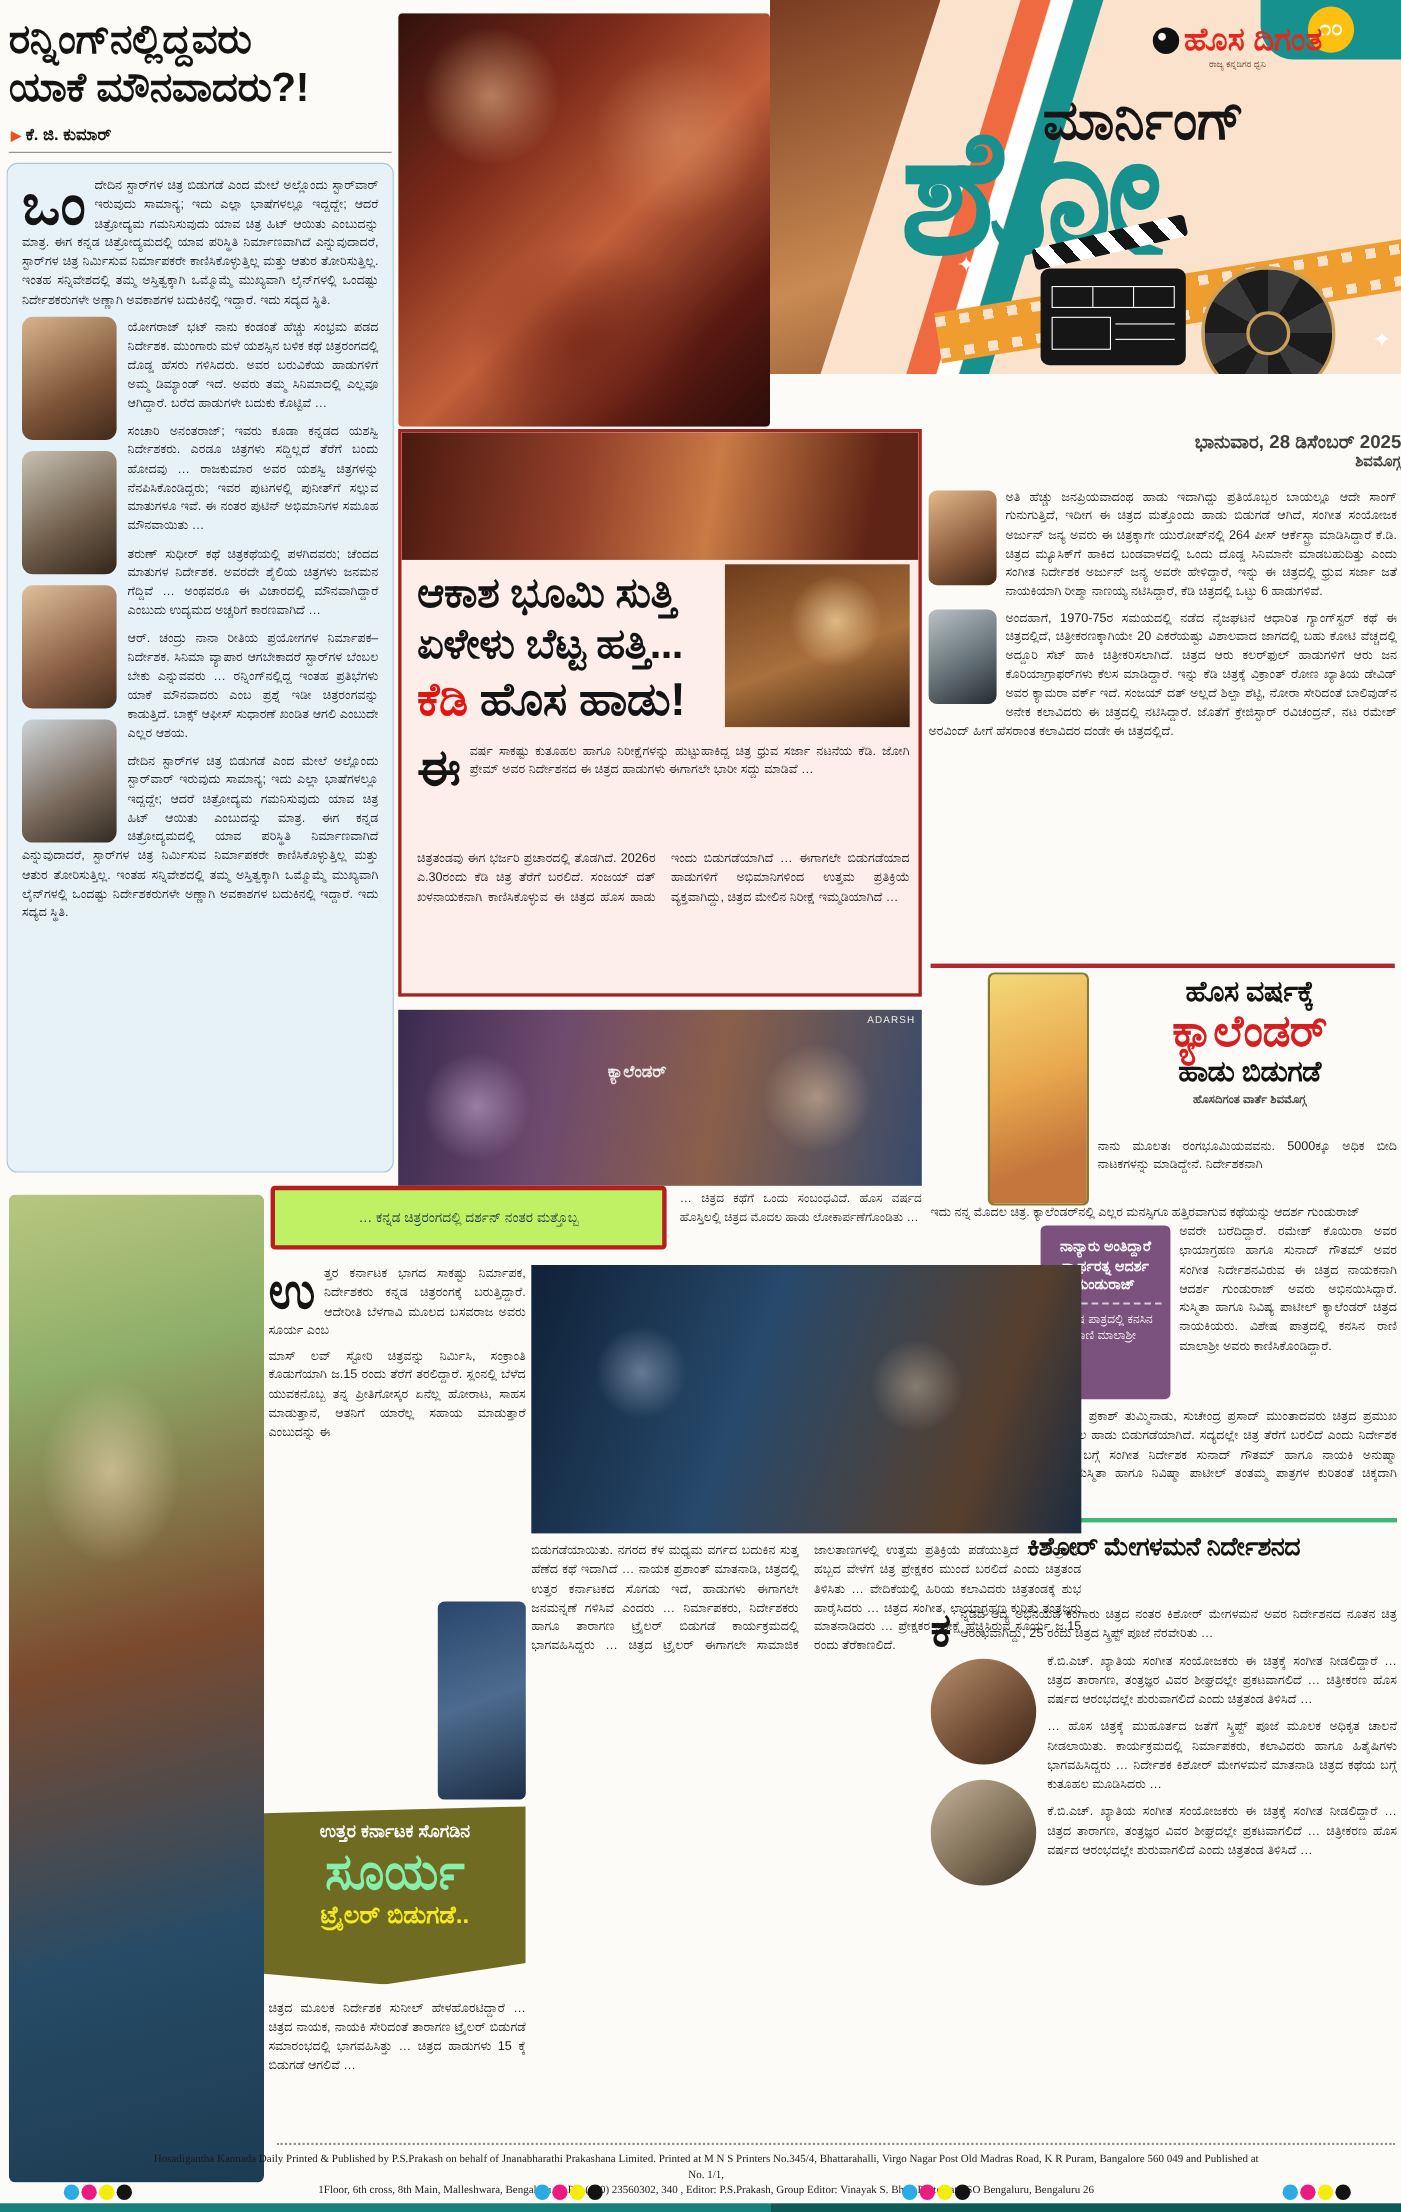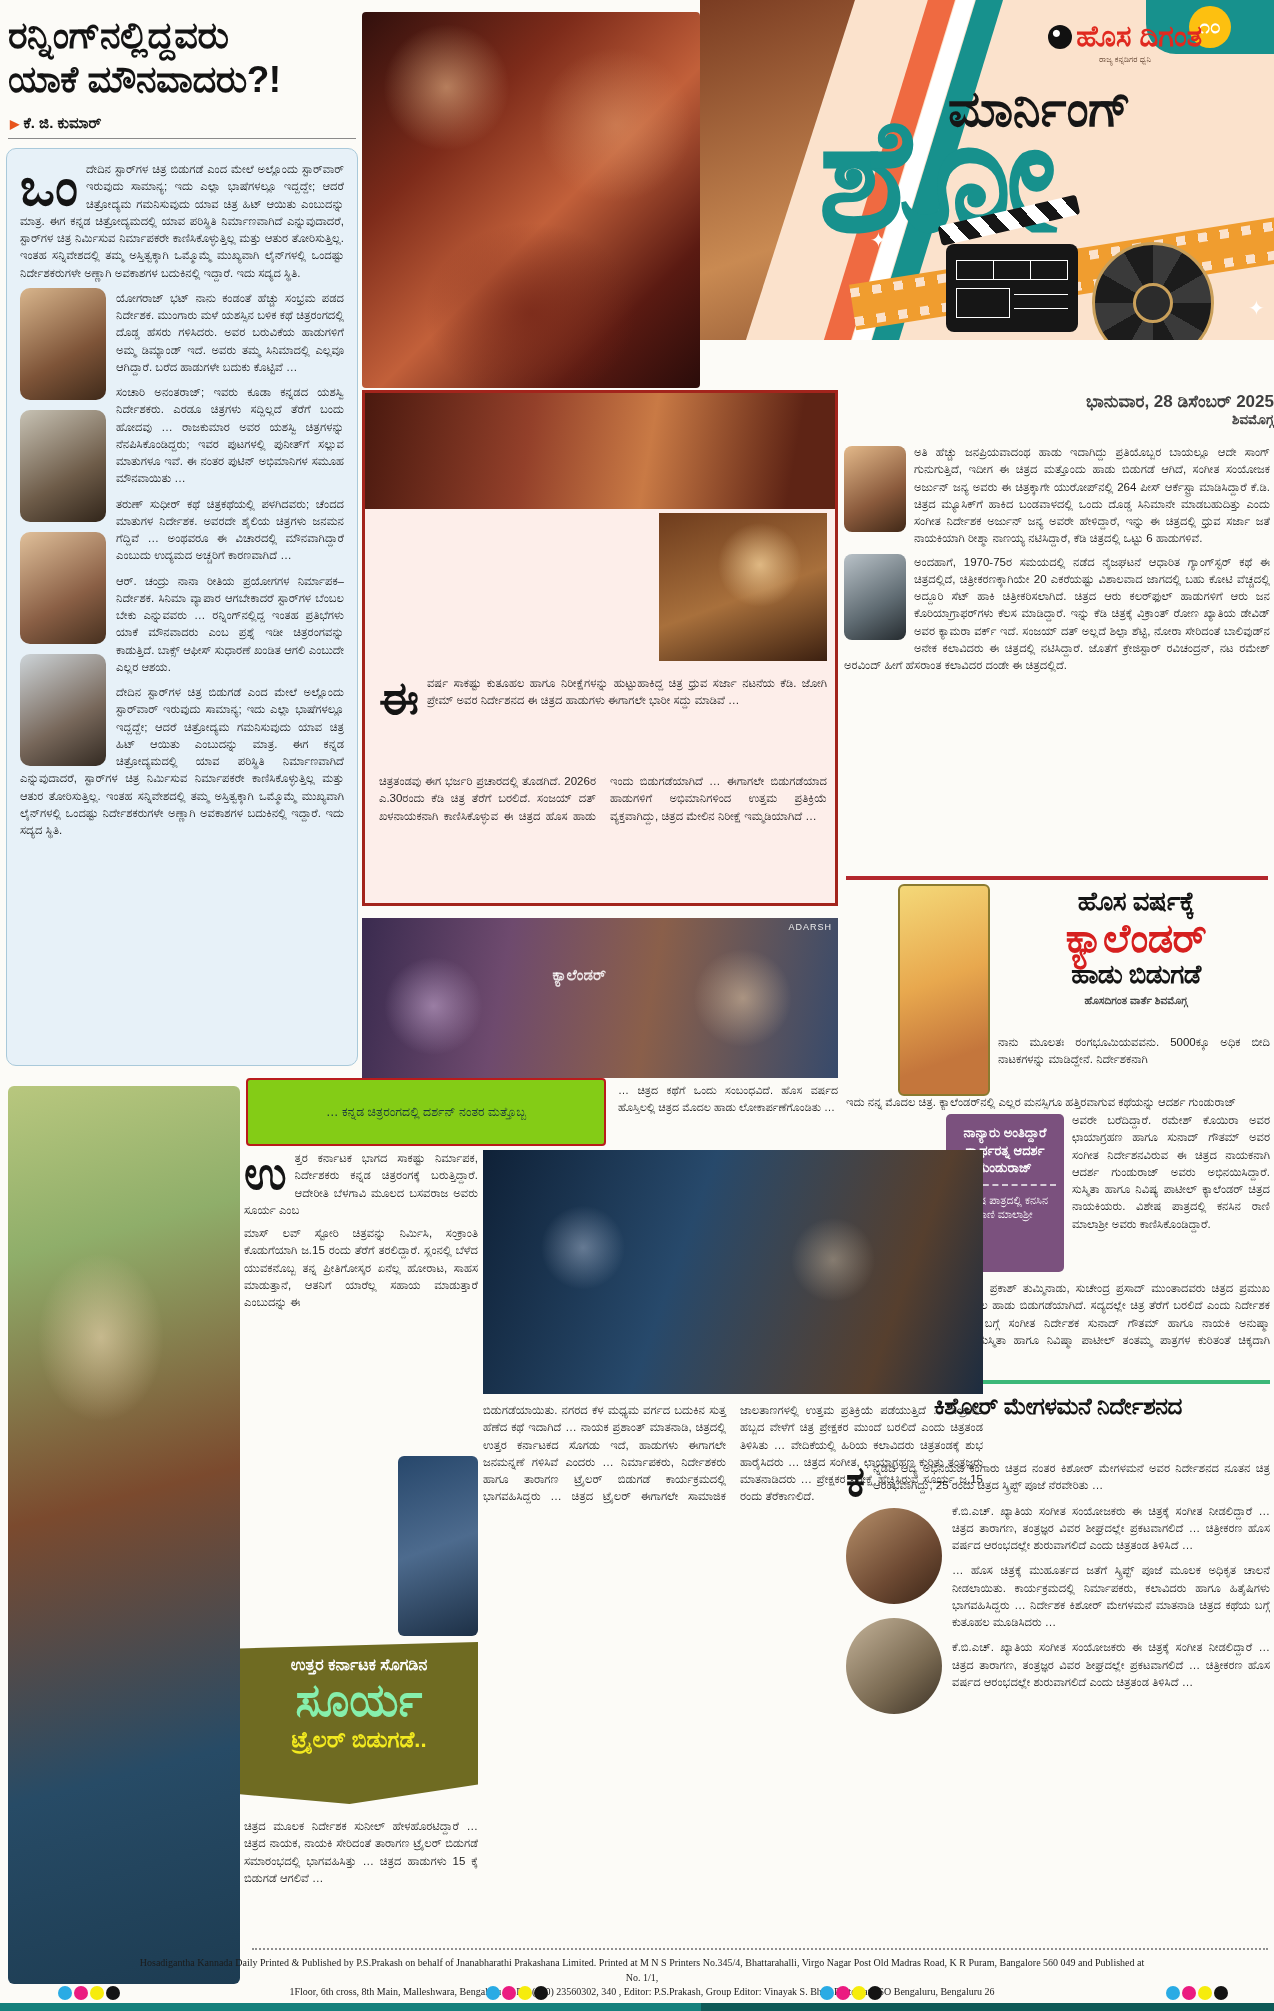--- a/index.html
+++ b/index.html
@@ -45,21 +45,21 @@
       <div class="lph" style="background:linear-gradient(150deg,#c7c2b4,#6e5c49 60%,#31251a);"></div>
       <p style="margin:8px 0;">ಸಂಚಾರಿ ಅನಂತರಾಜ್; ಇವರು ಕೂಡಾ ಕನ್ನಡದ ಯಶಸ್ವಿ ನಿರ್ದೇಶಕರು. ಎರಡೂ ಚಿತ್ರಗಳು ಸದ್ದಿಲ್ಲದೆ ತೆರೆಗೆ ಬಂದು ಹೋದವು … ರಾಜಕುಮಾರ ಅವರ ಯಶಸ್ವಿ ಚಿತ್ರಗಳನ್ನು ನೆನಪಿಸಿಕೊಂಡಿದ್ದರು; ಇವರ ಪುಟಗಳಲ್ಲಿ ಪುನೀತ್‌ಗೆ ಸಲ್ಲುವ ಮಾತುಗಳೂ ಇವೆ. ಈ ನಂತರ ಪುಟಿನ್ ಅಭಿಮಾನಿಗಳ ಸಮೂಹ ಮೌನವಾಯಿತು …</p>
       <div class="lph" style="background:linear-gradient(150deg,#e0c09a,#8a5f45 60%,#46301f);"></div>
       <p style="margin:8px 0;">ತರುಣ್ ಸುಧೀರ್ ಕಥೆ ಚಿತ್ರಕಥೆಯಲ್ಲಿ ಪಳಗಿದವರು; ಚೆಂದದ ಮಾತುಗಳ ನಿರ್ದೇಶಕ. ಅವರದೇ ಶೈಲಿಯ ಚಿತ್ರಗಳು ಜನಮನ ಗೆದ್ದಿವೆ … ಅಂಥವರೂ ಈ ವಿಚಾರದಲ್ಲಿ ಮೌನವಾಗಿದ್ದಾರೆ ಎಂಬುದು ಉದ್ಯಮದ ಅಚ್ಚರಿಗೆ ಕಾರಣವಾಗಿದೆ …</p>
       <div class="lph" style="background:linear-gradient(150deg,#cdd4d8,#77675a 60%,#332a22);"></div>
       <p style="margin:8px 0;">ಆರ್. ಚಂದ್ರು ನಾನಾ ರೀತಿಯ ಪ್ರಯೋಗಗಳ ನಿರ್ಮಾಪಕ–ನಿರ್ದೇಶಕ. ಸಿನಿಮಾ ವ್ಯಾಪಾರ ಆಗಬೇಕಾದರೆ ಸ್ಟಾರ್‌ಗಳ ಬೆಂಬಲ ಬೇಕು ಎನ್ನುವವರು … ರನ್ನಿಂಗ್‌ನಲ್ಲಿದ್ದ ಇಂತಹ ಪ್ರತಿಭೆಗಳು ಯಾಕೆ ಮೌನವಾದರು ಎಂಬ ಪ್ರಶ್ನೆ ಇಡೀ ಚಿತ್ರರಂಗವನ್ನು ಕಾಡುತ್ತಿದೆ. ಬಾಕ್ಸ್ ಆಫೀಸ್ ಸುಧಾರಣೆ ಖಂಡಿತ ಆಗಲಿ ಎಂಬುದೇ ಎಲ್ಲರ ಆಶಯ.</p>
       <p style="margin:8px 0;">ದೇದಿನ ಸ್ಟಾರ್‌ಗಳ ಚಿತ್ರ ಬಿಡುಗಡೆ ಎಂದ ಮೇಲೆ ಅಲ್ಲೊಂದು ಸ್ಟಾರ್‌ವಾರ್ ಇರುವುದು ಸಾಮಾನ್ಯ; ಇದು ಎಲ್ಲಾ ಭಾಷೆಗಳಲ್ಲೂ ಇದ್ದದ್ದೇ; ಆದರೆ ಚಿತ್ರೋದ್ಯಮ ಗಮನಿಸುವುದು ಯಾವ ಚಿತ್ರ ಹಿಟ್ ಆಯಿತು ಎಂಬುದನ್ನು ಮಾತ್ರ. ಈಗ ಕನ್ನಡ ಚಿತ್ರೋದ್ಯಮದಲ್ಲಿ ಯಾವ ಪರಿಸ್ಥಿತಿ ನಿರ್ಮಾಣವಾಗಿದೆ ಎನ್ನುವುದಾದರೆ, ಸ್ಟಾರ್‌ಗಳ ಚಿತ್ರ ನಿರ್ಮಿಸುವ ನಿರ್ಮಾಪಕರೇ ಕಾಣಿಸಿಕೊಳ್ಳುತ್ತಿಲ್ಲ ಮತ್ತು ಆತುರ ತೋರಿಸುತ್ತಿಲ್ಲ. ಇಂತಹ ಸನ್ನಿವೇಶದಲ್ಲಿ ತಮ್ಮ ಅಸ್ತಿತ್ವಕ್ಕಾಗಿ ಒಮ್ಮೊಮ್ಮೆ ಮುಖ್ಯವಾಗಿ ಲೈನ್‌ಗಳಲ್ಲಿ ಒಂದಷ್ಟು ನಿರ್ದೇಶಕರುಗಳೇ ಅಣ್ಣಾಗಿ ಅವಕಾಶಗಳ ಬದುಕಿನಲ್ಲಿ ಇದ್ದಾರೆ. ಇದು ಸದ್ಯದ ಸ್ಥಿತಿ.</p>
     </div>
   </div>
 
-  <div class="abs" style="left:246px;top:1078px;width:360px;height:68px;background:#84cc16;border:2px solid #b91c1c;border-radius:4px;display:flex;align-items:center;justify-content:center;padding:4px 10px;box-sizing:border-box;">
+  <div class="abs" style="left:246px;top:1078px;width:360px;height:58px;background:#bef264;border:4px solid #b91c1c;border-radius:4px;display:flex;align-items:center;justify-content:center;padding:4px 10px;box-sizing:border-box;">
     <span style="font-size:12.5px;color:#17323f;text-align:center;">… ಕನ್ನಡ ಚಿತ್ರರಂಗದಲ್ಲಿ ದರ್ಶನ್ ನಂತರ ಮತ್ತೊಬ್ಬ</span>
   </div>
 
   <div class="abs" style="left:362px;top:12px;width:338px;height:376px;border-radius:4px;background:
       radial-gradient(90px 90px at 25% 20%,rgba(245,200,150,.55),transparent 70%),
       radial-gradient(110px 110px at 75% 30%,rgba(230,170,120,.4),transparent 70%),
       radial-gradient(140px 120px at 50% 80%,rgba(120,40,25,.8),transparent 75%),
       linear-gradient(135deg,#31100d,#7d2b1a 30%,#c2603a 55%,#5a1a12 80%,#2a0c0a);"></div>
 
   <div class="abs" style="left:700px;top:0;width:574px;height:340px;background:#fbe2cc;overflow:hidden;">
@@ -115,20 +115,25 @@
     <div style="float:left;clear:left;width:62px;height:86px;margin:2px 8px 4px 0;border-radius:8px;background:linear-gradient(150deg,#e3b98a,#8a5a3c 60%,#402817);"></div>
     <span>ಅತಿ ಹೆಚ್ಚು ಜನಪ್ರಿಯವಾದಂಥ ಹಾಡು ಇದಾಗಿದ್ದು ಪ್ರತಿಯೊಬ್ಬರ ಬಾಯಲ್ಲೂ ಆದೇ ಸಾಂಗ್ ಗುನುಗುತ್ತಿದೆ, ಇದೀಗ ಈ ಚಿತ್ರದ ಮತ್ತೊಂದು ಹಾಡು ಬಿಡುಗಡೆ ಆಗಿದೆ, ಸಂಗೀತ ಸಂಯೋಜಕ ಅರ್ಜುನ್ ಜನ್ಯ ಅವರು ಈ ಚಿತ್ರಕ್ಕಾಗೇ ಯುರೋಪ್‌ನಲ್ಲಿ 264 ಪೀಸ್ ಆರ್ಕೆಸ್ಟ್ರಾ ಮಾಡಿಸಿದ್ದಾರೆ ಕೆ.ಡಿ. ಚಿತ್ರದ ಮ್ಯೂಸಿಕ್‌ಗೆ ಹಾಕಿದ ಬಂಡವಾಳದಲ್ಲಿ ಒಂದು ದೊಡ್ಡ ಸಿನಿಮಾನೇ ಮಾಡಬಹುದಿತ್ತು ಎಂದು ಸಂಗೀತ ನಿರ್ದೇಶಕ ಅರ್ಜುನ್ ಜನ್ಯ ಅವರೇ ಹೇಳಿದ್ದಾರೆ, ಇನ್ನು ಈ ಚಿತ್ರದಲ್ಲಿ ಧ್ರುವ ಸರ್ಜಾ ಜತೆ ನಾಯಕಿಯಾಗಿ ರೀಶ್ಮಾ ನಾಣಯ್ಯ ನಟಿಸಿದ್ದಾರೆ, ಕೆಡಿ ಚಿತ್ರದಲ್ಲಿ ಒಟ್ಟು 6 ಹಾಡುಗಳಿವೆ.</span>
     <div style="float:left;clear:left;width:62px;height:86px;margin:6px 8px 4px 0;border-radius:8px;background:linear-gradient(150deg,#b9c2c8,#5f6b72 60%,#252b2f);"></div>
     <p style="margin:6px 0 0;">ಅಂದಹಾಗೆ, 1970-75ರ ಸಮಯದಲ್ಲಿ ನಡೆದ ನೈಜಘಟನೆ ಆಧಾರಿತ ಗ್ಯಾಂಗ್‌ಸ್ಟರ್ ಕಥೆ ಈ ಚಿತ್ರದಲ್ಲಿದೆ, ಚಿತ್ರೀಕರಣಕ್ಕಾಗಿಯೇ 20 ಎಕರೆಯಷ್ಟು ವಿಶಾಲವಾದ ಜಾಗದಲ್ಲಿ ಬಹು ಕೋಟಿ ವೆಚ್ಚದಲ್ಲಿ ಅದ್ದೂರಿ ಸೆಟ್ ಹಾಕಿ ಚಿತ್ರೀಕರಿಸಲಾಗಿದೆ. ಚಿತ್ರದ ಆರು ಕಲರ್‌ಫುಲ್ ಹಾಡುಗಳಿಗೆ ಆರು ಜನ ಕೊರಿಯಾಗ್ರಾಫರ್‌ಗಳು ಕೆಲಸ ಮಾಡಿದ್ದಾರೆ. ಇನ್ನು ಕೆಡಿ ಚಿತ್ರಕ್ಕೆ ವಿಕ್ರಾಂತ್ ರೋಣ ಖ್ಯಾತಿಯ ಡೇವಿಡ್ ಅವರ ಕ್ಯಾಮರಾ ವರ್ಕ್ ಇದೆ. ಸಂಜಯ್ ದತ್ ಅಲ್ಲದೆ ಶಿಲ್ಪಾ ಶೆಟ್ಟಿ, ನೋರಾ ಸೇರಿದಂತೆ ಬಾಲಿವುಡ್‌ನ ಅನೇಕ ಕಲಾವಿದರು ಈ ಚಿತ್ರದಲ್ಲಿ ನಟಿಸಿದ್ದಾರೆ. ಜೊತೆಗೆ ಕ್ರೇಜಿಸ್ಟಾರ್ ರವಿಚಂದ್ರನ್, ನಟ ರಮೇಶ್ ಅರವಿಂದ್ ಹೀಗೆ ಹೆಸರಾಂತ ಕಲಾವಿದರ ದಂಡೇ ಈ ಚಿತ್ರದಲ್ಲಿದೆ.</p>
   </div>
   <hr class="abs rule" style="left:846px;top:876px;width:422px;border-top:4px solid #b3272d;">
 
   <div class="abs" style="left:362px;top:390px;width:476px;height:516px;border:3px solid #a3241c;background:#fdeeea;box-sizing:border-box;overflow:hidden;">
     <div class="abs" style="left:0;top:0;right:0;height:116px;background:linear-gradient(100deg,#4a190f,#93402a 35%,#c97a45 60%,#5e2415 90%);"></div>
     <div class="abs" style="right:8px;top:120px;width:168px;height:148px;background:radial-gradient(60px 60px at 60% 35%,rgba(240,205,150,.8),transparent 70%),linear-gradient(160deg,#6e3c1d,#a8703c 55%,#3c2010);"></div>
+    <div class="abs kn-head" style="left:14px;top:124px;width:290px;font-size:38px;line-height:1.22;">
+      <div>ಆಕಾಶ ಭೂಮಿ ಸುತ್ತಿ</div>
+      <div>ಏಳೇಳು ಬೆಟ್ಟ ಹತ್ತಿ...</div>
+      <div style="font-size:42px;"><span style="color:#e01410;">ಕೆಡಿ</span><span> ಹೊಸ ಹಾಡು!</span></div>
+    </div>
     <div class="abs just" style="left:14px;top:282px;width:448px;height:94px;">
       <span class="dropcap" style="font-size:46px;">ಈ</span>
       <span>ವರ್ಷ ಸಾಕಷ್ಟು ಕುತೂಹಲ ಹಾಗೂ ನಿರೀಕ್ಷೆಗಳನ್ನು ಹುಟ್ಟುಹಾಕಿದ್ದ ಚಿತ್ರ ಧ್ರುವ ಸರ್ಜಾ ನಟನೆಯ ಕೆಡಿ. ಜೋಗಿ ಪ್ರೇಮ್ ಅವರ ನಿರ್ದೇಶನದ ಈ ಚಿತ್ರದ ಹಾಡುಗಳು ಈಗಾಗಲೇ ಭಾರೀ ಸದ್ದು ಮಾಡಿವೆ …</span>
     </div>
     <div class="abs just twocol" style="left:14px;top:380px;width:448px;height:122px;">ಚಿತ್ರತಂಡವು ಈಗ ಭರ್ಜರಿ ಪ್ರಚಾರದಲ್ಲಿ ತೊಡಗಿದೆ. 2026ರ ಎ.30ರಂದು ಕೆಡಿ ಚಿತ್ರ ತೆರೆಗೆ ಬರಲಿದೆ. ಸಂಜಯ್ ದತ್ ಖಳನಾಯಕನಾಗಿ ಕಾಣಿಸಿಕೊಳ್ಳುವ ಈ ಚಿತ್ರದ ಹೊಸ ಹಾಡು ಇಂದು ಬಿಡುಗಡೆಯಾಗಿದೆ … ಈಗಾಗಲೇ ಬಿಡುಗಡೆಯಾದ ಹಾಡುಗಳಿಗೆ ಅಭಿಮಾನಿಗಳಿಂದ ಉತ್ತಮ ಪ್ರತಿಕ್ರಿಯೆ ವ್ಯಕ್ತವಾಗಿದ್ದು, ಚಿತ್ರದ ಮೇಲಿನ ನಿರೀಕ್ಷೆ ಇಮ್ಮಡಿಯಾಗಿದೆ …</div>
   </div>
 
   <div class="abs" style="left:362px;top:918px;width:476px;height:160px;background:
       radial-gradient(70px 70px at 15% 55%,rgba(220,190,230,.5),transparent 70%),
       radial-gradient(70px 70px at 80% 50%,rgba(240,210,170,.5),transparent 70%),

